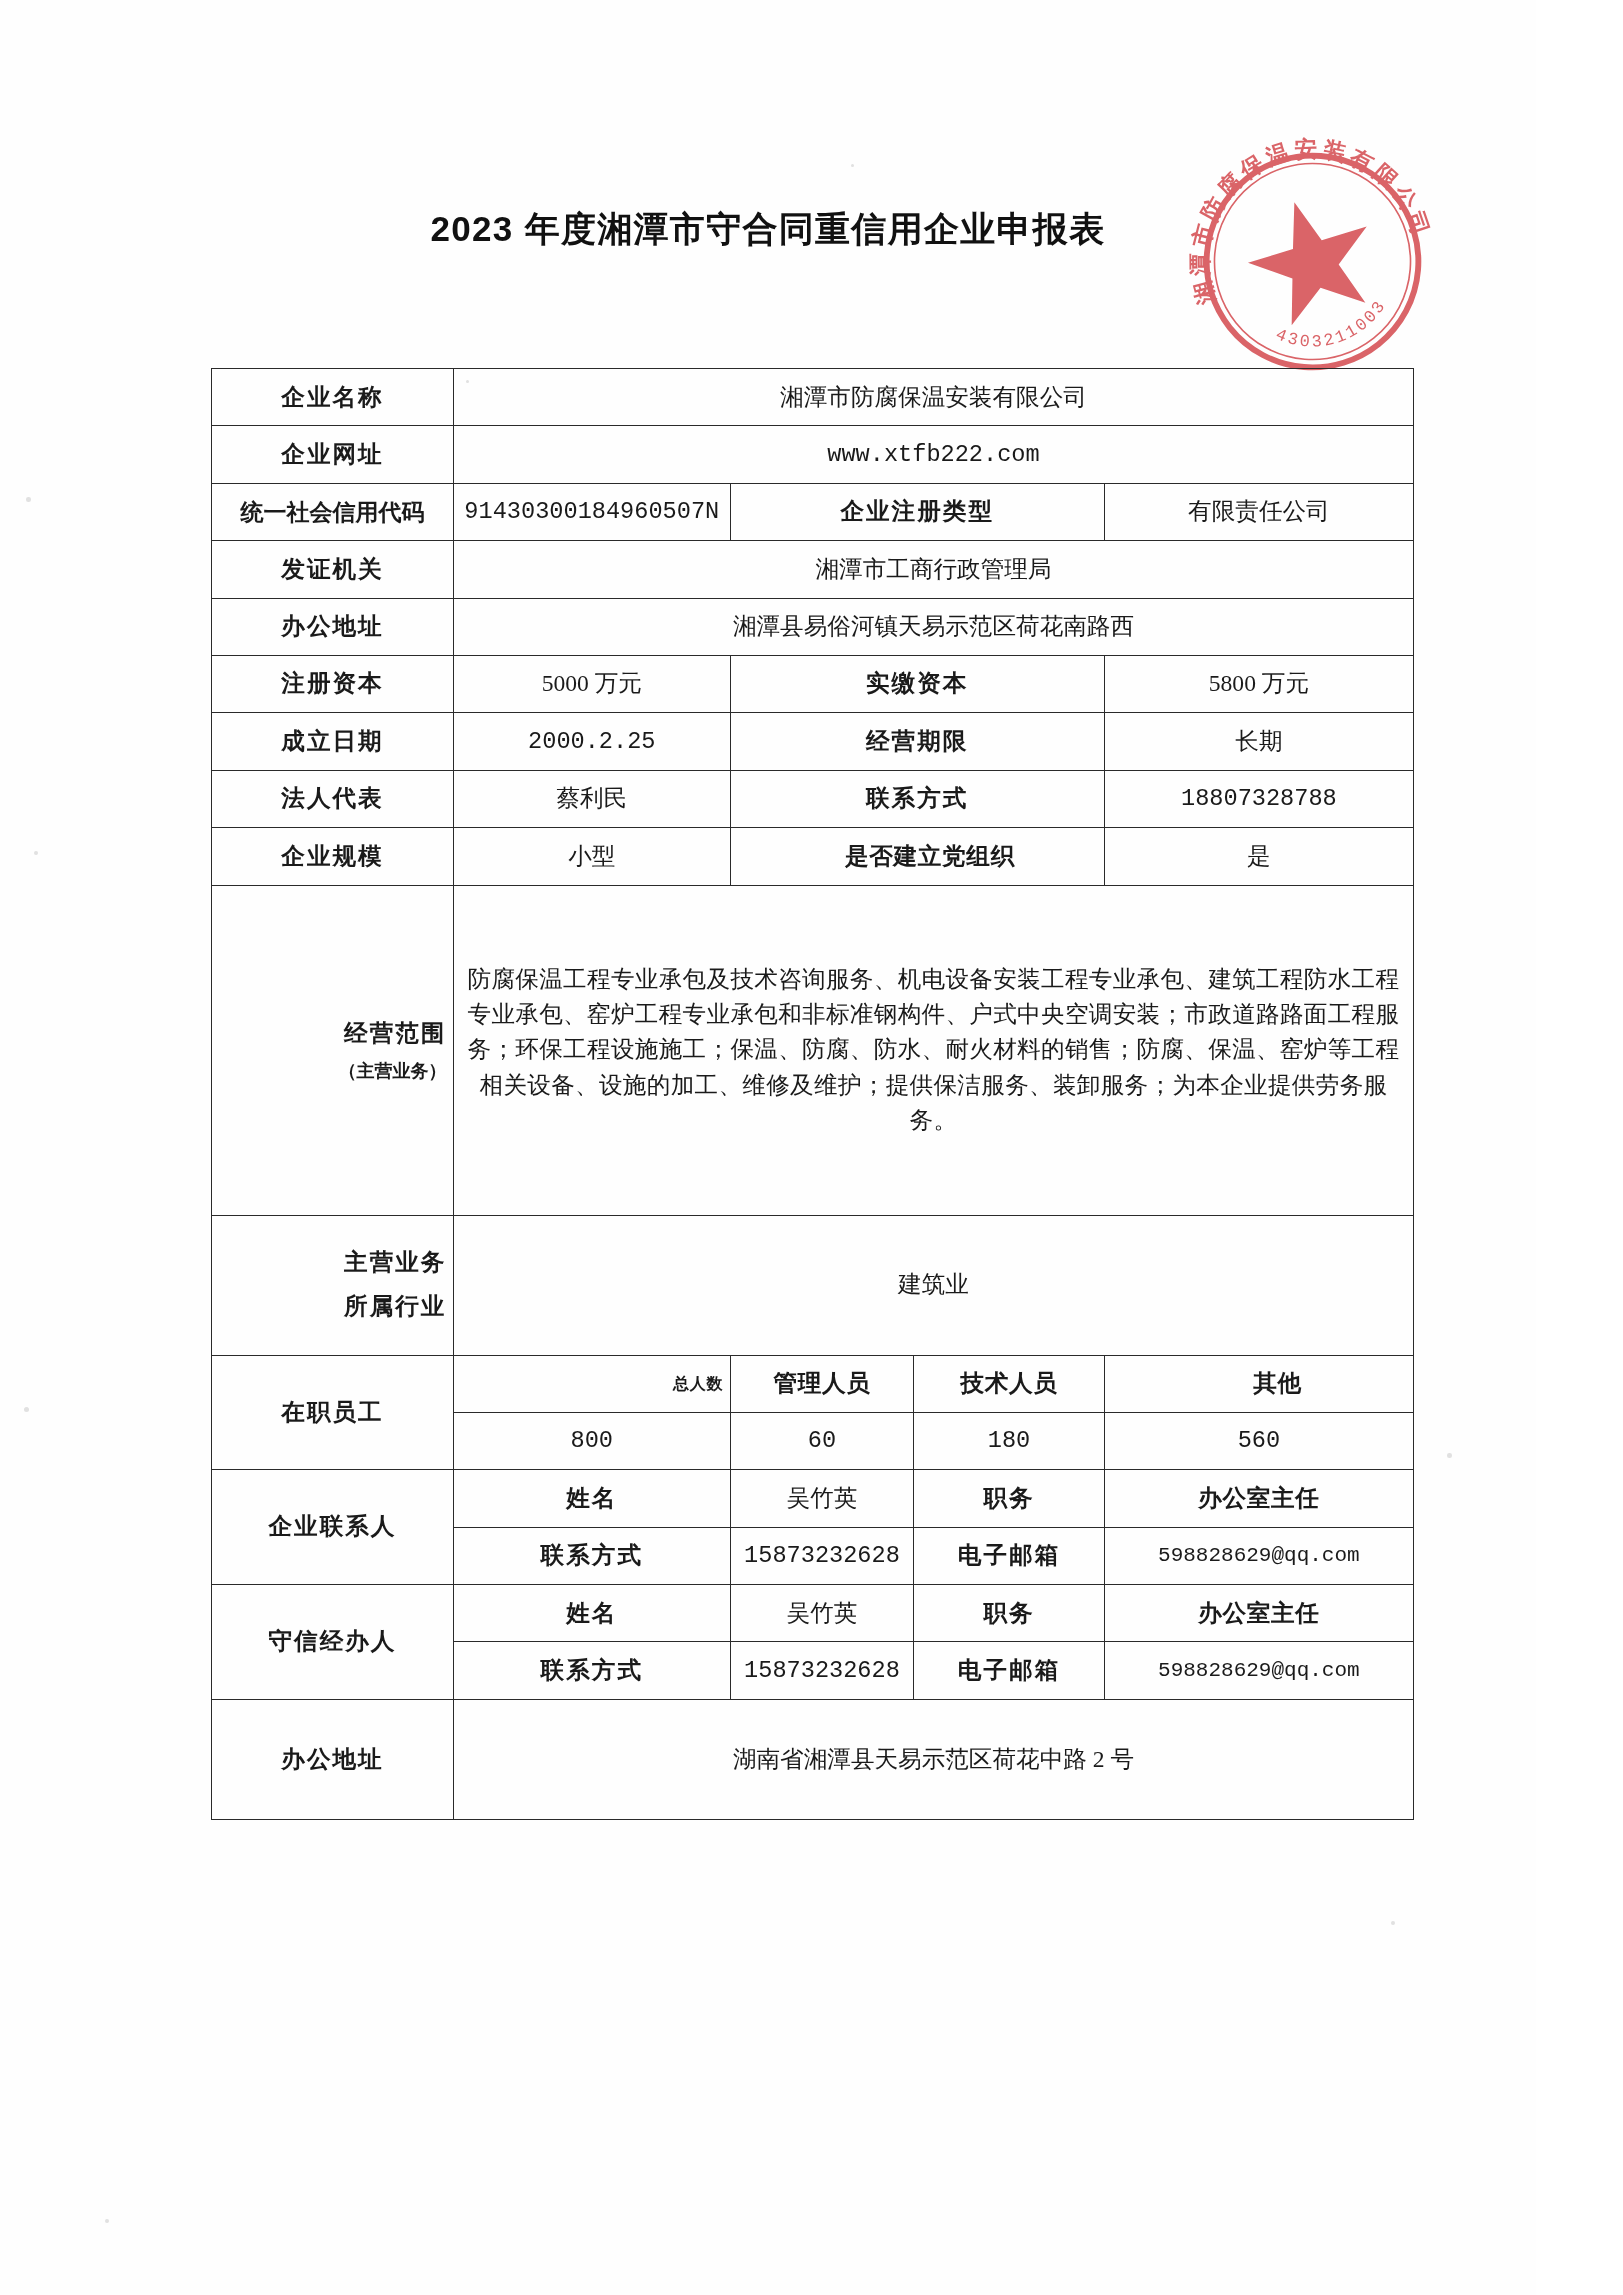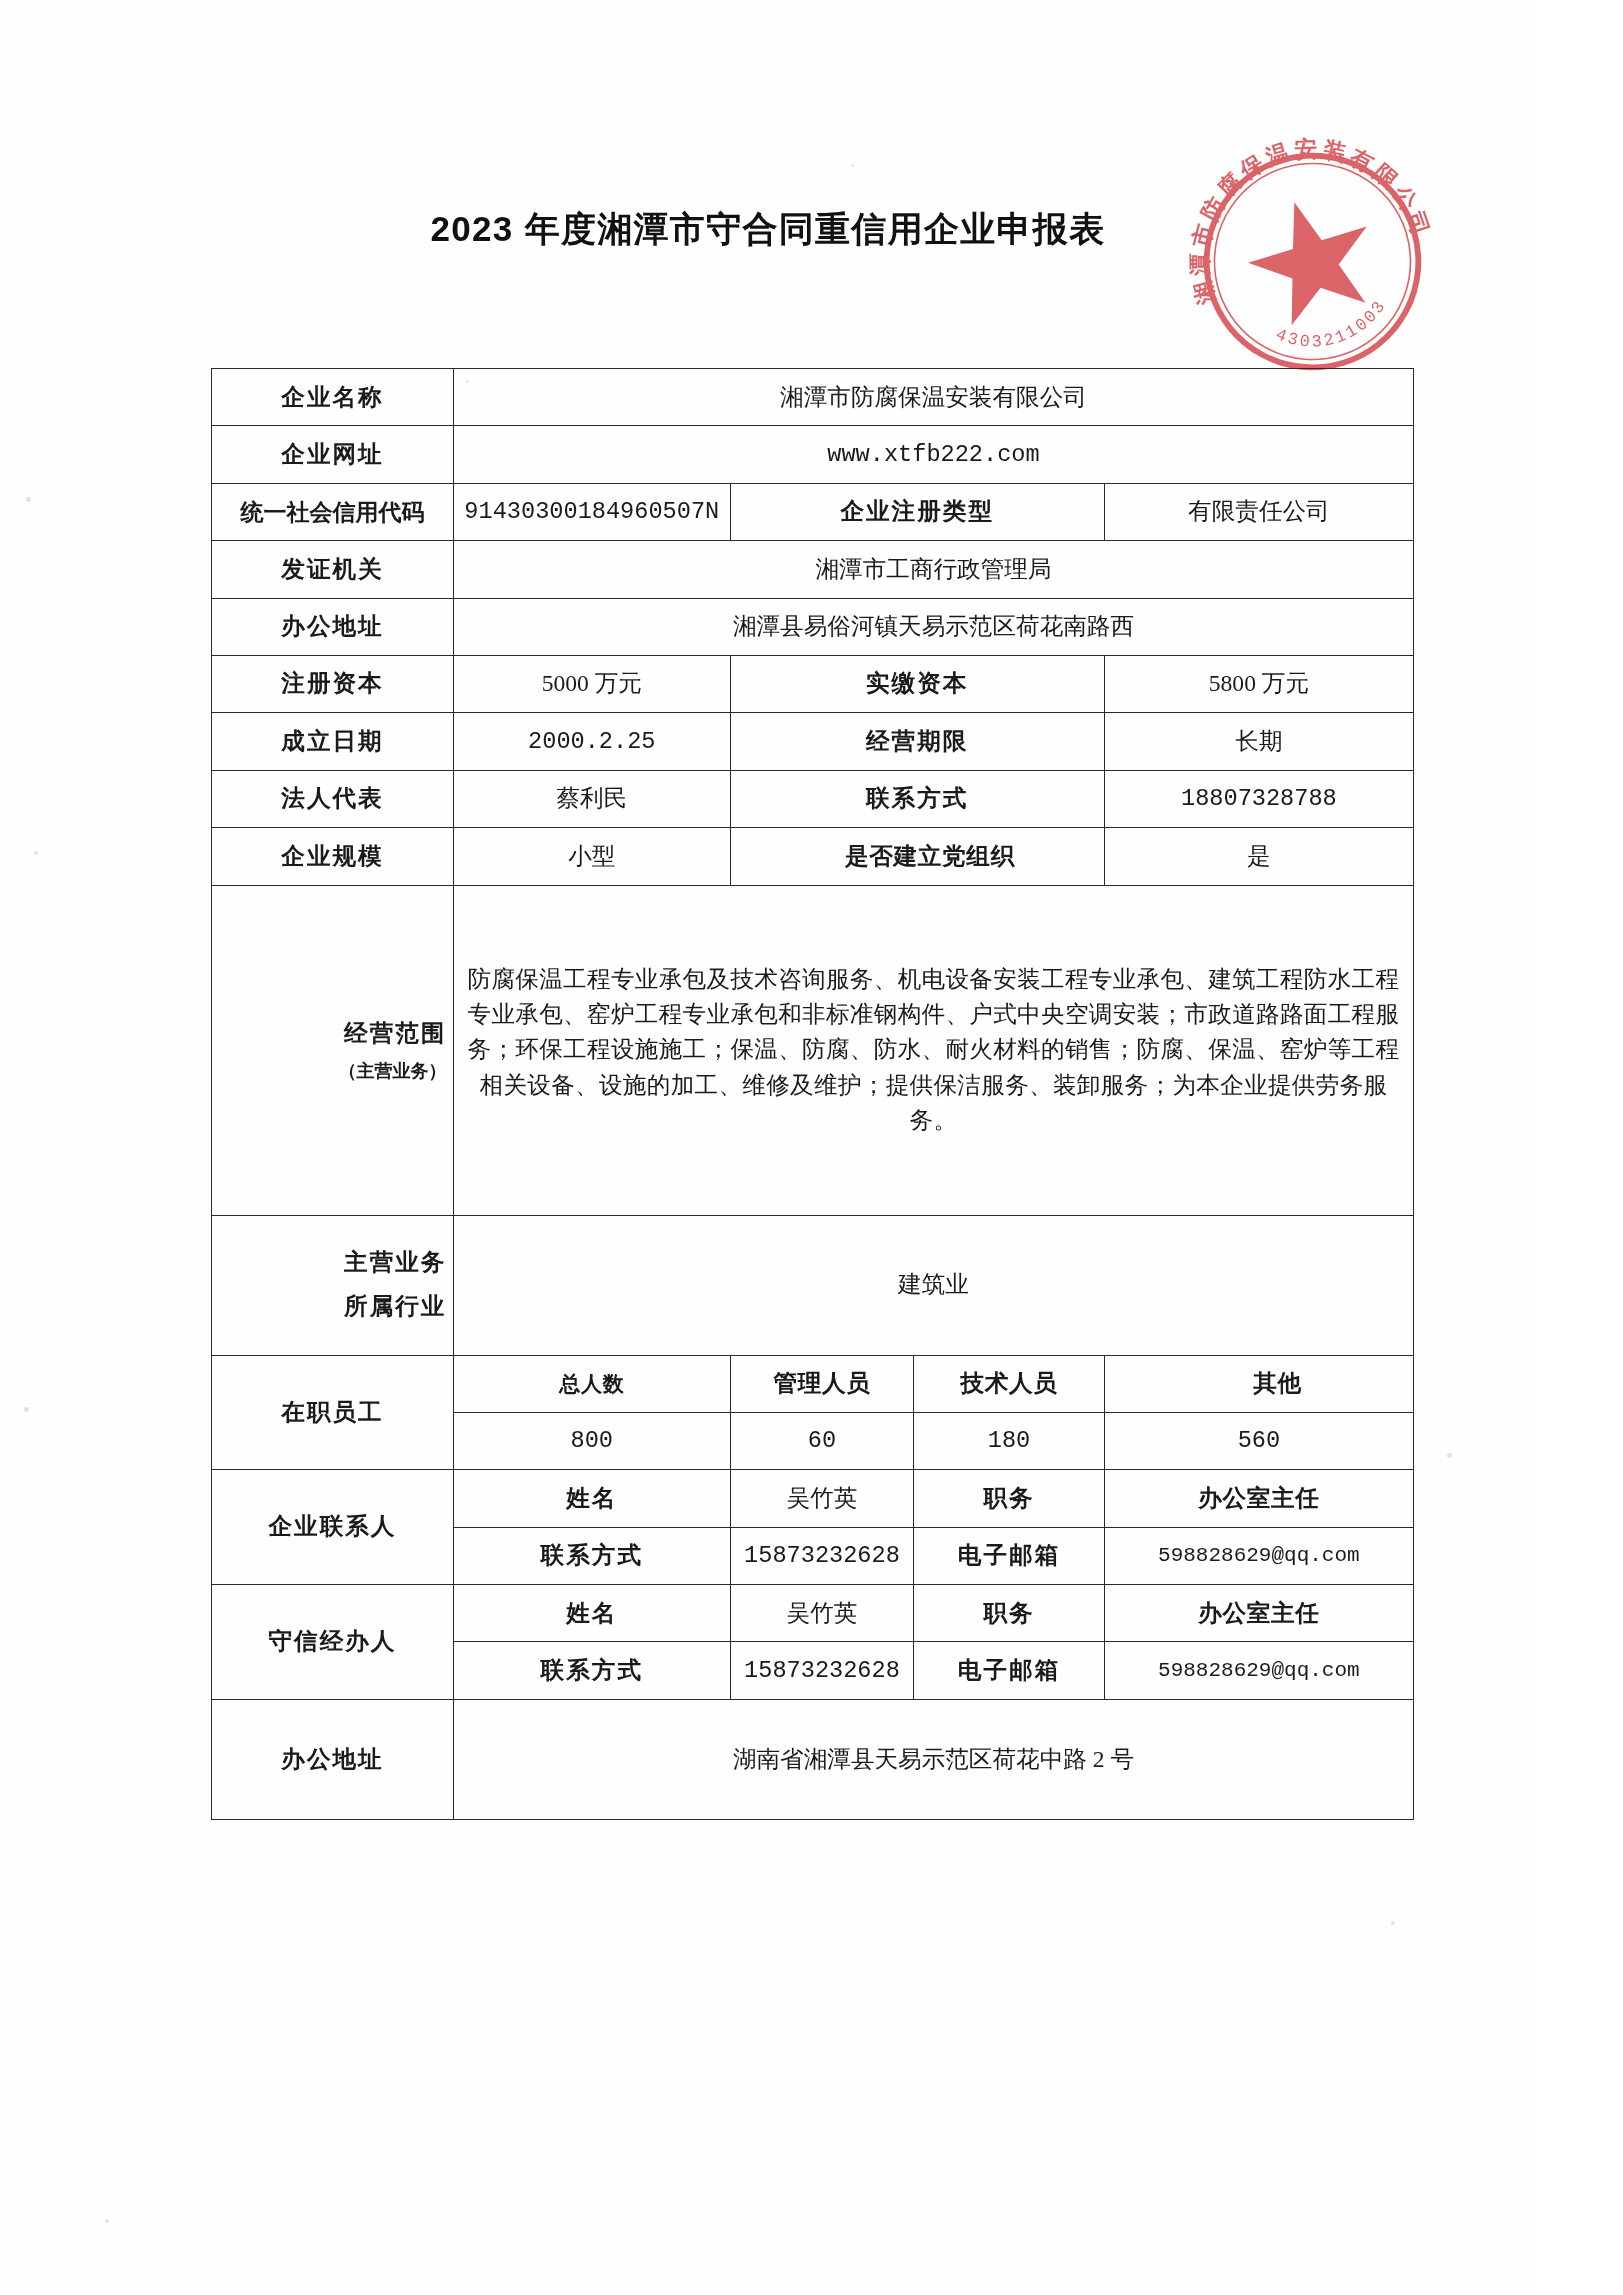--- a/index.html
+++ b/index.html
@@ -217,21 +217,21 @@
           <div class="two-line">
             <div>主营业务</div>
             <div>所属行业</div>
           </div>
         </td>
         <td class="value" colspan="4">建筑业</td>
       </tr>
 
       <tr>
         <td class="label" rowspan="2">在职员工</td>
-        <td class="label" style="font-size:21px;letter-spacing:0.7px;">总人数</td>
+        <td class="label" style="font-size:16px;letter-spacing:0.7px;text-align:right;">总人数</td>
         <td class="label" style="font-size:23.6px;letter-spacing:0.7px;">管理人员</td>
         <td class="label" style="font-size:23.6px;letter-spacing:0.7px;">技术人员</td>
         <td class="label" style="font-size:23.6px;letter-spacing:0.7px;padding-left:44px;">其他</td>
       </tr>
       <tr>
         <td class="mono">800</td>
         <td class="mono">60</td>
         <td class="mono">180</td>
         <td class="mono">560</td>
       </tr>

